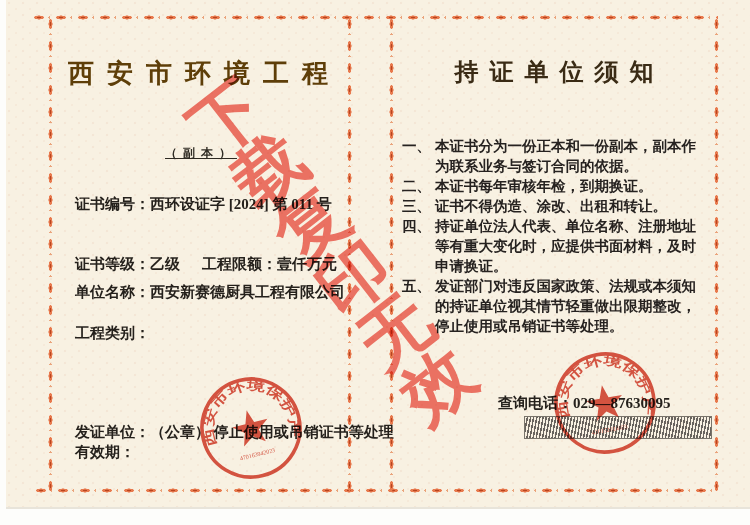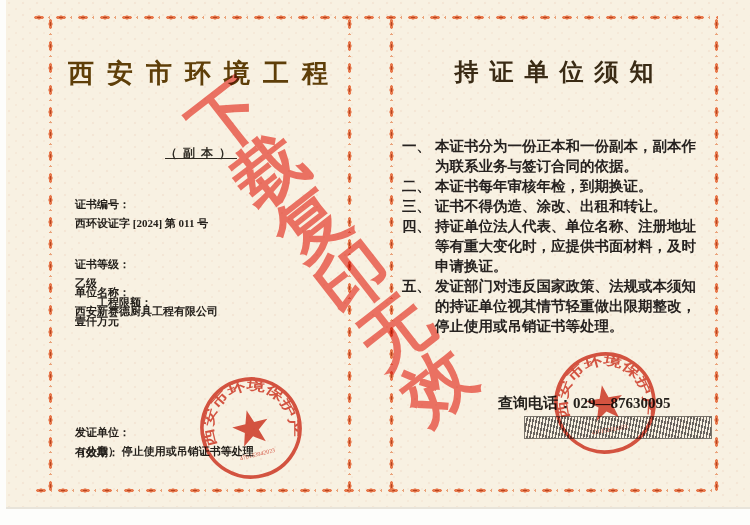--- a/index.html
+++ b/index.html
@@ -22,21 +22,21 @@
       radial-gradient(ellipse 1.5px 3.5px at 4.5px 11px, #b8441f 60%, rgba(184,68,31,0) 70%),
       radial-gradient(ellipse 3.2px 8px at 4.5px 11px, #e87a4e 60%, rgba(232,122,78,0) 66%),
       radial-gradient(circle 1.5px at 4.5px 21.5px, #eaa47c 70%, rgba(234,164,124,0) 75%);}
   .page{position:absolute;top:14px;}
   .page-left{left:44px;width:296px;height:486px;}
   .page-right{left:392px;width:312px;height:486px;}
   .t-center{position:absolute;left:0;right:0;text-align:center;}
   .title1{top:42px;font-size:26px;font-weight:bold;color:#5e3e08;letter-spacing:13px;padding-left:13px;}
   .title2{top:80px;font-size:34px;font-weight:bold;color:#372a10;letter-spacing:20px;padding-left:20px;}
   .subtitle{top:131px;font-size:12px;font-weight:600;color:#2e2a22;letter-spacing:6px;padding-left:6px;text-decoration:underline;}
-  .field{position:absolute;left:25px;display:flex;font-size:11px;font-weight:700;color:#25211c;line-height:19px;white-space:nowrap;flex-direction:column;}
+  .field{position:absolute;left:25px;display:flex;font-size:15px;font-weight:700;color:#25211c;line-height:19px;white-space:nowrap;}
   .field .lbl{flex:none;}
   .field .val.wrap{white-space:normal;width:232px;}
   .lbl2{margin-left:22px;}
   .rtitle{top:42px;font-size:24px;font-weight:bold;color:#3a2b15;letter-spacing:11px;padding-left:11px;}
   .notices{position:absolute;left:4px;top:122px;width:300px;font-size:14.5px;font-weight:600;
     color:#262220;line-height:20px;}
   .notice{display:flex;}
   .notice .num{flex:none;width:33px;}
   .notice .txt{flex:1;}
   .phone{position:absolute;left:100px;top:380px;font-size:15px;font-weight:700;color:#25211c;white-space:nowrap;}
@@ -75,20 +75,21 @@
       <span class="lbl">证书等级：</span>
       <span class="val">乙级</span>
       <span class="lbl lbl2">工程限额：</span>
       <span class="val">壹仟万元</span>
     </div>
     <div class="field" style="top:269px;">
       <span class="lbl">单位名称：</span>
       <span class="val">西安新赛德厨具工程有限公司</span>
     </div>
     <div class="field" style="top:310px;">
+      <span class="lbl">工程类别：</span>
     </div>
     <div class="field" style="top:409px;">
       <span class="lbl">发证单位：</span>
       <span class="val">（公章） 停止使用或吊销证书等处理</span>
     </div>
     <div class="field" style="top:429px;text-align:center;">
       <span class="lbl">有效期：</span>
     </div>
   </div>
 

